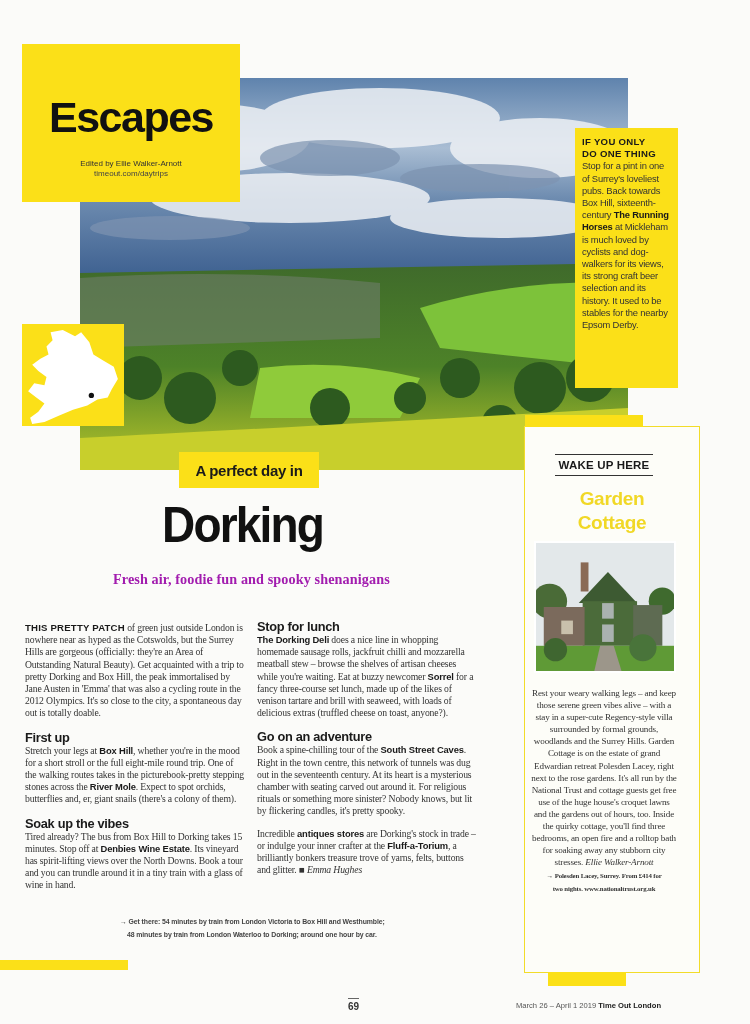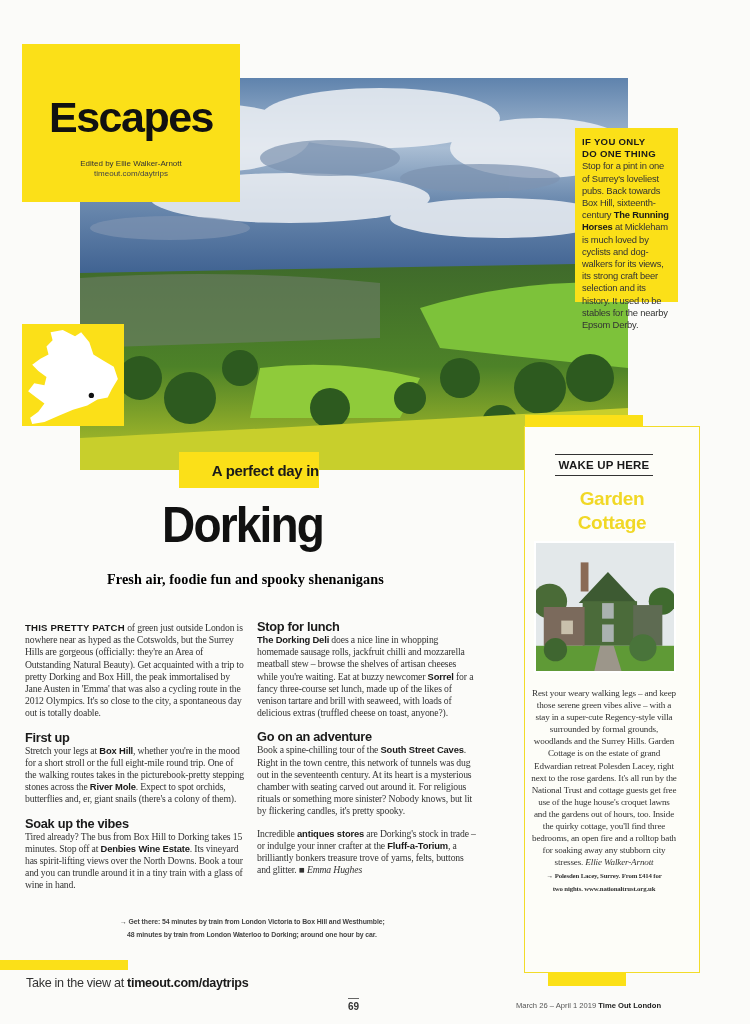--- a/index.html
+++ b/index.html
@@ -17,31 +17,31 @@
   .escapes { position: absolute; left: 22px; top: 44px; width: 218px; height: 158px; background: #fbe018; text-align: center; }
   .escapes .title { font-family: "Liberation Sans", sans-serif; font-weight: 700; font-size: 43px; letter-spacing: -1.5px; color: #111; margin-top: 52px; line-height: 1; }
   .escapes .editor { font-family: "Liberation Sans", sans-serif; font-weight: 400; font-size: 8px; color: #333; margin-top: 20px; }
   .escapes .url { font-family: "Liberation Sans", sans-serif; font-size: 8px; color: #444; margin-top: 1px; }
 
   
   .map { position: absolute; left: 22px; top: 324px; width: 102px; height: 102px; background: #fbe018; }
   .map svg { width: 100%; height: 100%; }
 
   
-  .onething { position: absolute; left: 575px; top: 128px; width: 103px; height: 174px; background: #fbe018; padding: 8px 6px 0 7px;
+  .onething { position: absolute; left: 575px; top: 128px; width: 103px; height: 260px; background: #fbe018; padding: 8px 6px 0 7px;
     font-family: "Liberation Sans", sans-serif; font-size: 9.4px; line-height: 12.2px; color: #333; letter-spacing: -0.2px; }
   .onething .head { font-weight: 700; color: #1a1a1a; letter-spacing: 0.3px; font-size: 9.6px; }
   .onething b { color: #1a1a1a; }
 
   
   .perfect { position: absolute; left: 179px; top: 452px; width: 140px; height: 36px; background: #fbe018;
-    font-family: "Liberation Sans", sans-serif; font-weight: 700; font-size: 15px; color: #1a1a1a; text-align: right; line-height: 38px; letter-spacing: -0.3px; }
+    font-family: "Liberation Sans", sans-serif; font-weight: 700; font-size: 15px; color: #1a1a1a; text-align: center; line-height: 38px; letter-spacing: -0.3px; }
 
   .headline { position: absolute; left: 162px; top: 500px; font-family: "Liberation Sans", sans-serif; font-weight: 700; font-size: 50px; letter-spacing: -2px; color: #111; line-height: 1; transform: scaleX(0.92); transform-origin: left; }
-  .standfirst { position: absolute; left: 107px; top: 571px; font-family: "Liberation Serif", serif; font-weight: 700; font-size: 14.2px; color: #000000; letter-spacing: 0.1px; }
+  .standfirst { position: absolute; left: 113px; top: 571px; font-family: "Liberation Serif", serif; font-weight: 700; font-size: 14.2px; color: #a21caf; letter-spacing: 0.1px; }
 
   
   .col { position: absolute; font-family: "Liberation Serif", serif; font-size: 9.7px; line-height: 12.2px; color: #333; letter-spacing: -0.15px; margin-top: 20px; }
   .col1 { left: 25px; top: 602px; width: 222px; }
   .col2 { left: 257px; top: 599px; width: 222px; }
   .col h3 { font-family: "Liberation Sans", sans-serif; font-weight: 700; font-size: 12.8px; color: #1a1a1a; line-height: 15px; letter-spacing: -0.3px; }
   .col b, .col .sans-b { font-family: "Liberation Sans", sans-serif; font-weight: 700; color: #1a1a1a; font-size: 9.4px; }
   .col .lead { font-family: "Liberation Sans", sans-serif; font-weight: 700; color: #1a1a1a; font-size: 9.6px; letter-spacing: 0.2px; }
   .col .section { margin-top: 10px; }
   .col i { font-style: italic; }
@@ -209,16 +209,15 @@
       <span>Rest your weary walking legs – and keep those serene green vibes alive – with a stay in a super-cute Regency-style villa surrounded by formal grounds, woodlands and the Surrey Hills. Garden Cottage is on the estate of grand Edwardian retreat Polesden Lacey, right next to the rose gardens. It's all run by the National Trust and cottage guests get free use of the huge house's croquet lawns and the gardens out of hours, too. Inside the quirky cottage, you'll find three bedrooms, an open fire and a rolltop bath for soaking away any stubborn city stresses. </span><i>Ellie Walker-Arnott</i>
       <div class="info">
         <div>→ Polesden Lacey, Surrey. From £414 for</div>
         <div>two nights. www.nationaltrust.org.uk</div>
       </div>
     </div>
     <div class="bottomtab"></div>
   </div>
 
   <div class="footbar"></div>
-  <div class="footlink"><span>Take in the view at </span><b>timeout.com/daytrips</b></div>
   <div class="pageno">69</div>
   <div class="issue"><span>March 26 – April 1 2019 </span><b>Time Out London</b></div>
 </div>
 
 </body></html>

